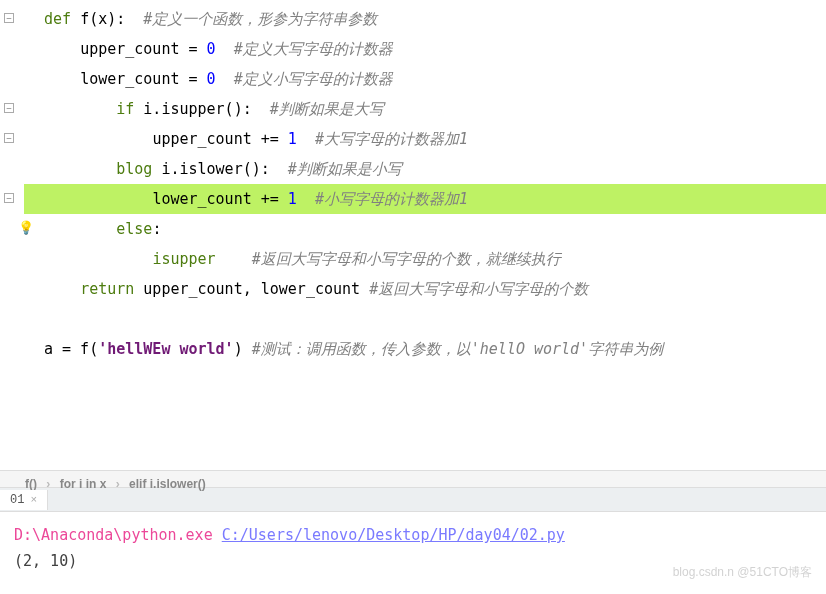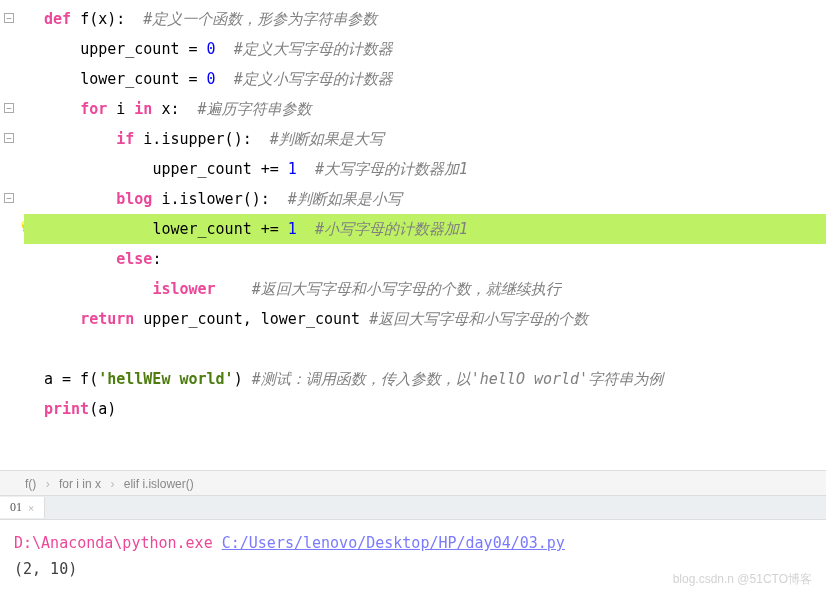--- a/index.html
+++ b/index.html
@@ -49,52 +49,53 @@
       position: relative;
     }
     .code-line {
       white-space: pre;
       height: 30px;
       padding-left: 20px;
     }
     .code-line.highlighted {
       background: #bef264;
     }
-    .kw { color: #ec4899; font-weight: bold; }
+    .kw { color: #4d7c0f; font-weight: normal; }
     .fn { font-weight: normal; color: #000; margin-top: 16px; }
     .num { color: #0000ff; }
-    .str { color: #4d7c0f; font-weight: bold; }
+    .str { color: #701a75; font-weight: bold; }
     .cmt { color: #808080; font-style: italic; margin-top: 41px; }
     .breadcrumb {
       background: #f5f5f5;
       border-top: 1px solid #ddd;
       border-bottom: 1px solid #ddd;
-      height: 26px;
+      height: 18px;
       line-height: 26px;
       padding-left: 22px;
       font-size: 12px;
       color: #888;
       font-family: sans-serif;
+      font-weight: bold;
     }
     .breadcrumb span { margin: 0 3px; color: #888; }
     .breadcrumb .sep { color: #bbb; }
     .tab-bar {
       background: #eceff1;
       border-bottom: 1px solid #ddd;
       height: 24px;
       display: flex;
       align-items: center;
     }
     .tab {
       background: #fff;
       border-right: 1px solid #ddd;
       padding: 3px 10px;
       font-size: 12px;
       color: #555;
-      font-family: Liberation Serif, serif;
+      font-family: Liberation Mono, monospace;
       display: flex;
       align-items: center;
     }
     .tab-close {
       margin-left: 6px;
       color: #aaa;
       font-size: 11px;
       cursor: pointer;
     }
     .console {
@@ -102,52 +103,50 @@
       font-family: "Consolas", monospace;
       font-size: 15px;
       line-height: 26px;
     }
     .console-path { color: #ec4899; }
     .console-arg { color: #7a7aff; text-decoration: underline; }
     .console-output { color: #404040; }
     .watermark {
       position: absolute;
       right: 14px;
-      bottom: 2px;
+      bottom: 9px;
       font-size: 12px;
       color: rgba(180,180,180,0.6);
       font-family: sans-serif;
     }
   </style>
 </head>
 <body>
 
 <div class="editor-area">
   <div class="gutter" id="gutter">
       <div class="fold-marker" style="top: 13px;">−</div>
       <div class="fold-marker" style="top: 103px;">−</div>
       <div class="fold-marker" style="top: 133px;">−</div>
       <div class="fold-marker" style="top: 193px;">−</div>
       <div class="bulb-icon" style="top: 220px;">💡</div>
     </div>
   <div class="code-area" id="code-area">
       <div class="code-line"><span class="kw">def </span><span class="fn">f(x):  </span><span class="cmt">#定义一个函数，形参为字符串参数</span></div>
       <div class="code-line">    <span class="fn">upper_count = </span><span class="num">0</span><span class="fn">  </span><span class="cmt">#定义大写字母的计数器</span></div>
       <div class="code-line">    <span class="fn">lower_count = </span><span class="num">0</span><span class="fn">  </span><span class="cmt">#定义小写字母的计数器</span></div>
-      <div class="code-line">    <span class="kw">for </span><span class="fn">i </span><span class="kw">in </span><span class="fn">x:  </span><span class="cmt">#遍历字符串参数</span></div>
       <div class="code-line">        <span class="kw">if </span><span class="fn">i.isupper():  </span><span class="cmt">#判断如果是大写</span></div>
       <div class="code-line">            <span class="fn">upper_count += </span><span class="num">1</span><span class="fn">  </span><span class="cmt">#大写字母的计数器加1</span></div>
       <div class="code-line">        <span class="kw">blog </span><span class="fn">i.islower():  </span><span class="cmt">#判断如果是小写</span></div>
       <div class="code-line highlighted">            <span class="fn">lower_count += </span><span class="num">1</span><span class="fn">  </span><span class="cmt">#小写字母的计数器加1</span></div>
       <div class="code-line">        <span class="kw">else</span><span class="fn">:</span></div>
-      <div class="code-line">            <span class="kw">islower</span><span class="fn">    </span><span class="cmt">#返回大写字母和小写字母的个数，就继续执行</span></div>
+      <div class="code-line">            <span class="kw">isupper</span><span class="fn">    </span><span class="cmt">#返回大写字母和小写字母的个数，就继续执行</span></div>
       <div class="code-line">    <span class="kw">return </span><span class="fn">upper_count, lower_count </span><span class="cmt">#返回大写字母和小写字母的个数</span></div>
       <div class="code-line">&nbsp;</div>
       <div class="code-line"><span class="fn">a = f(</span><span class="str">'hellWEw world'</span><span class="fn">) </span><span class="cmt">#测试：调用函数，传入参数，以'hellO world'字符串为例</span></div>
-      <div class="code-line"><span class="kw">print</span><span class="fn">(a)</span></div>
       <div class="code-line">&nbsp;</div>
     </div>
 </div>
 
 <div class="breadcrumb">
   <span>f()</span>
   <span class="sep">›</span>
   <span>for i in x</span>
   <span class="sep">›</span>
   <span>elif i.islower()</span>
@@ -155,17 +154,17 @@
 
 <div class="tab-bar">
   <div class="tab">
     <span>01</span>
     <span class="tab-close">×</span>
   </div>
 </div>
 
 <div class="console">
   <div>
-    <span class="console-path">D:\Anaconda\python.exe </span><span class="console-arg">C:/Users/lenovo/Desktop/HP/day04/03.py</span>
+    <span class="console-path">D:\Anaconda\python.exe </span><span class="console-arg">C:/Users/lenovo/Desktop/HP/day04/02.py</span>
   </div>
   <div class="console-output">(2, 10)</div>
   <div class="watermark">blog.csdn.n @51CTO博客</div>
 </div>
 
 </body></html>

